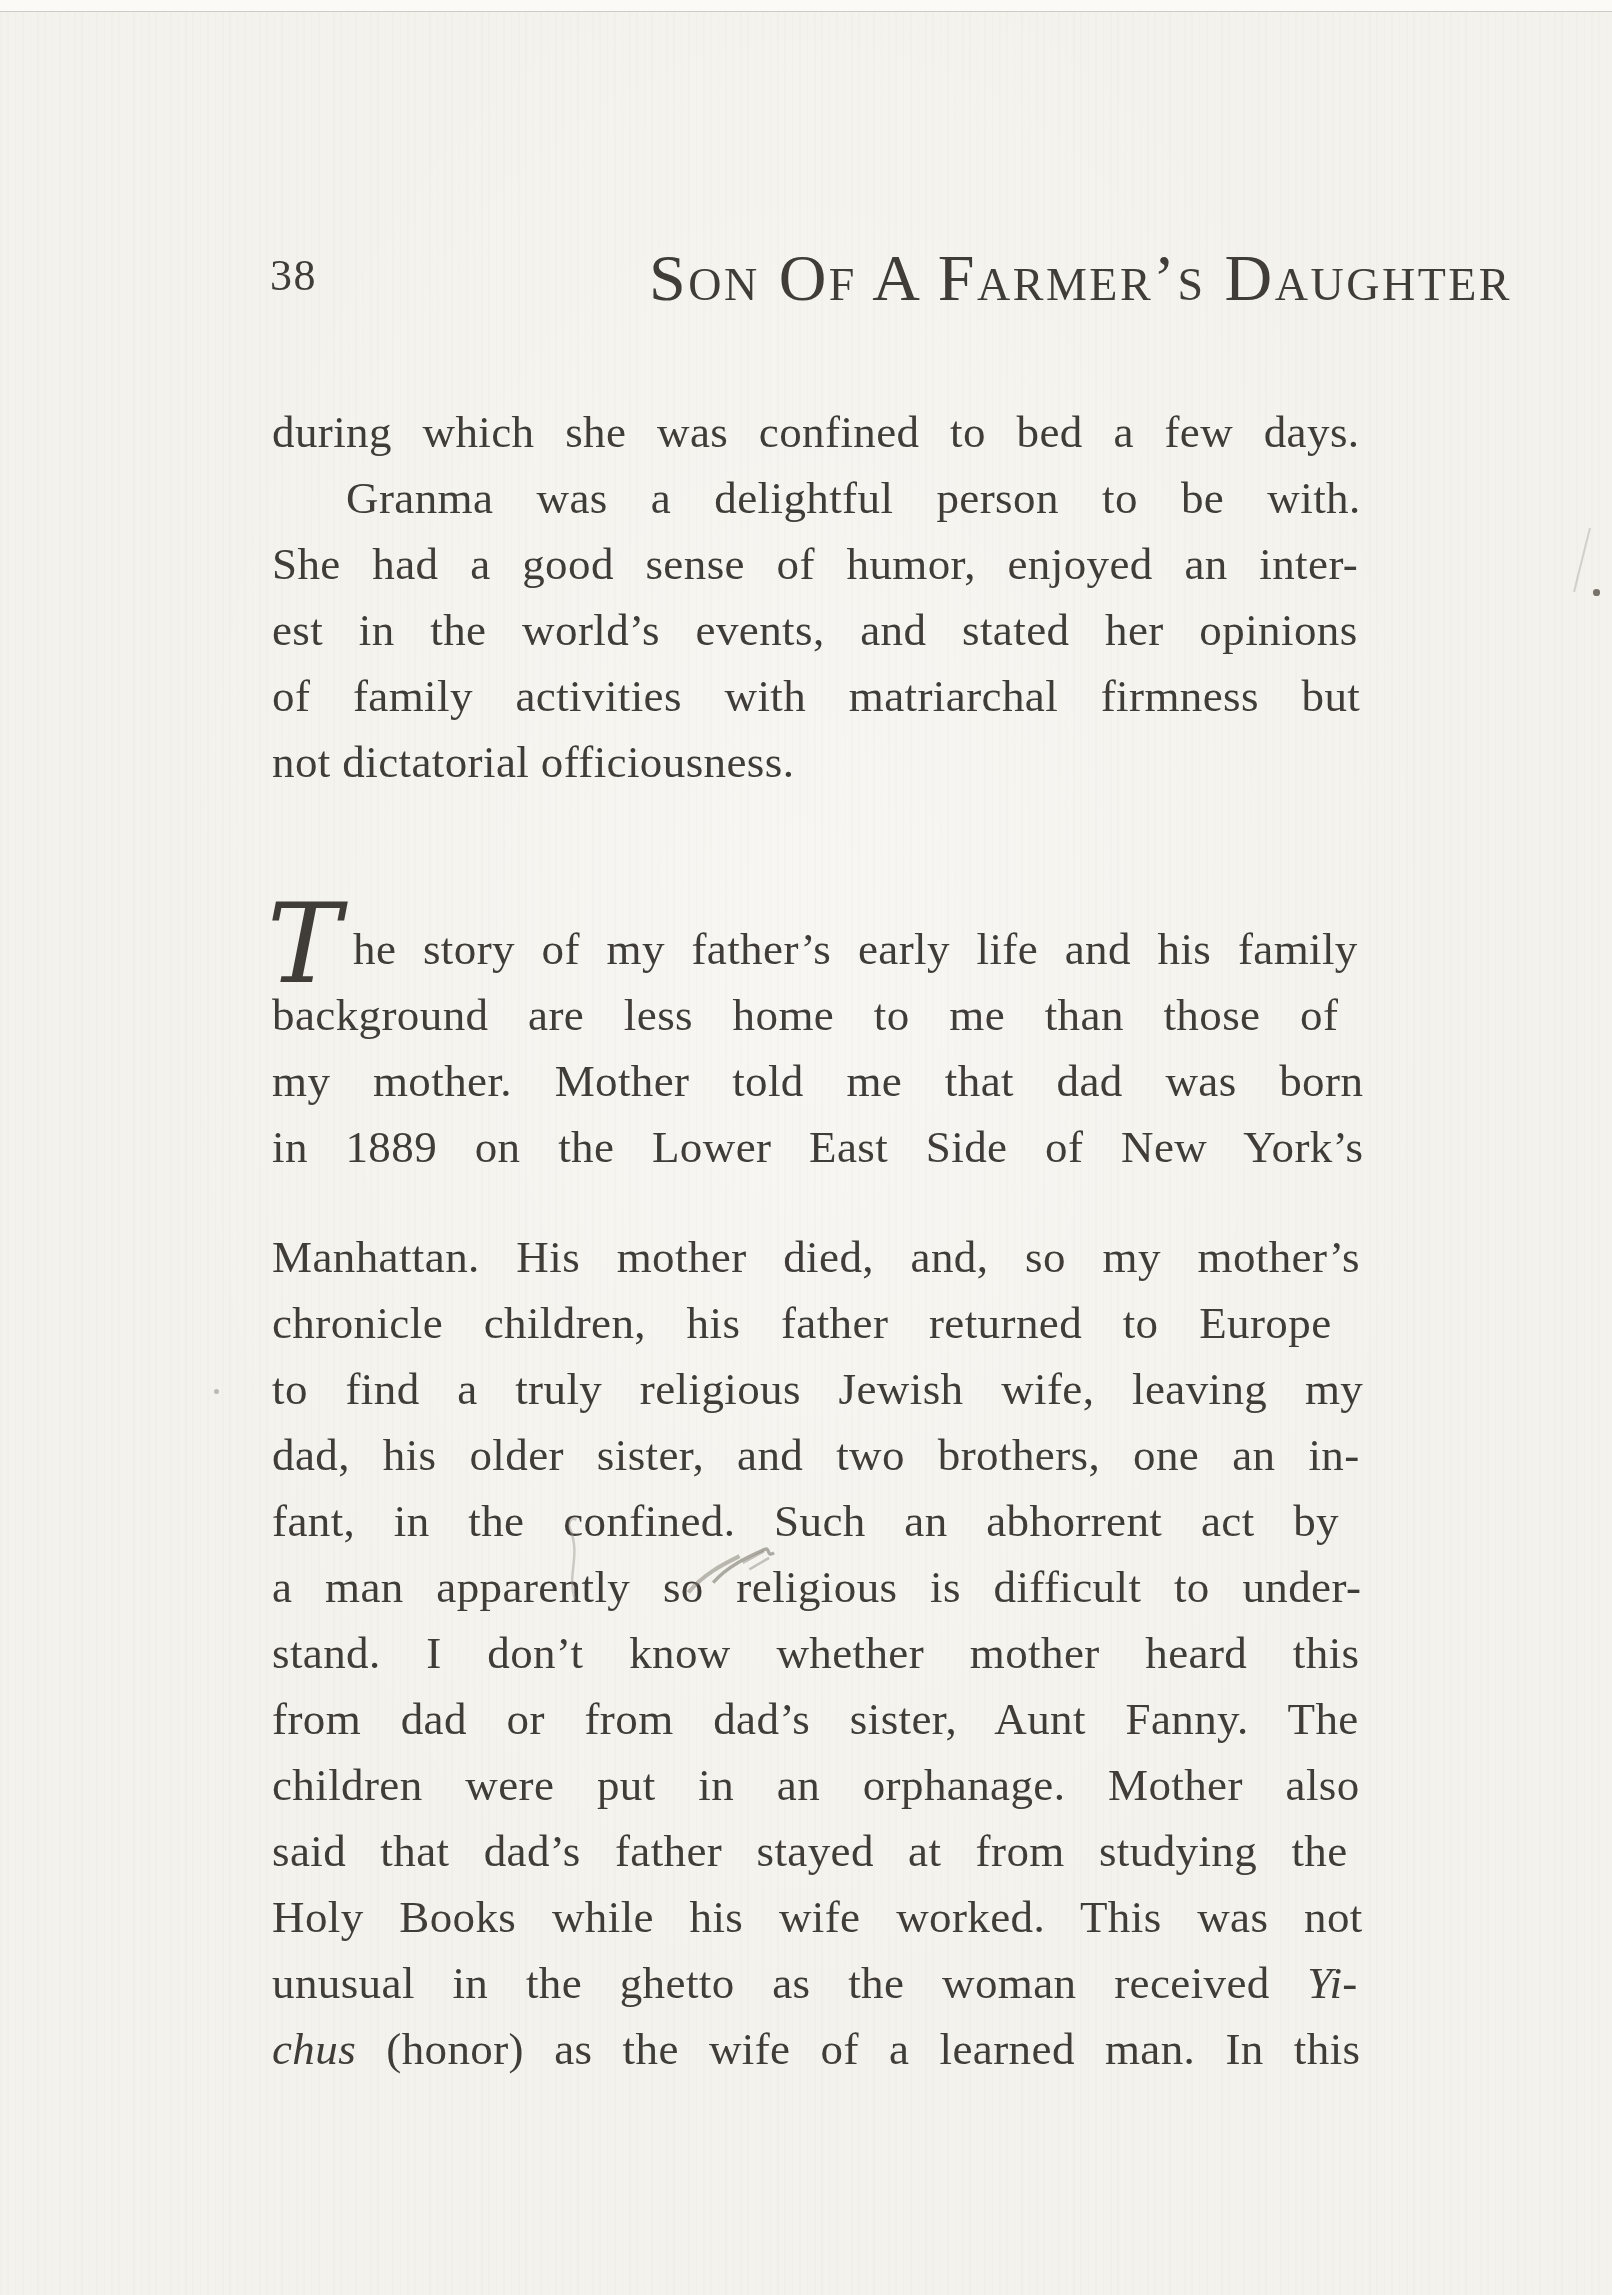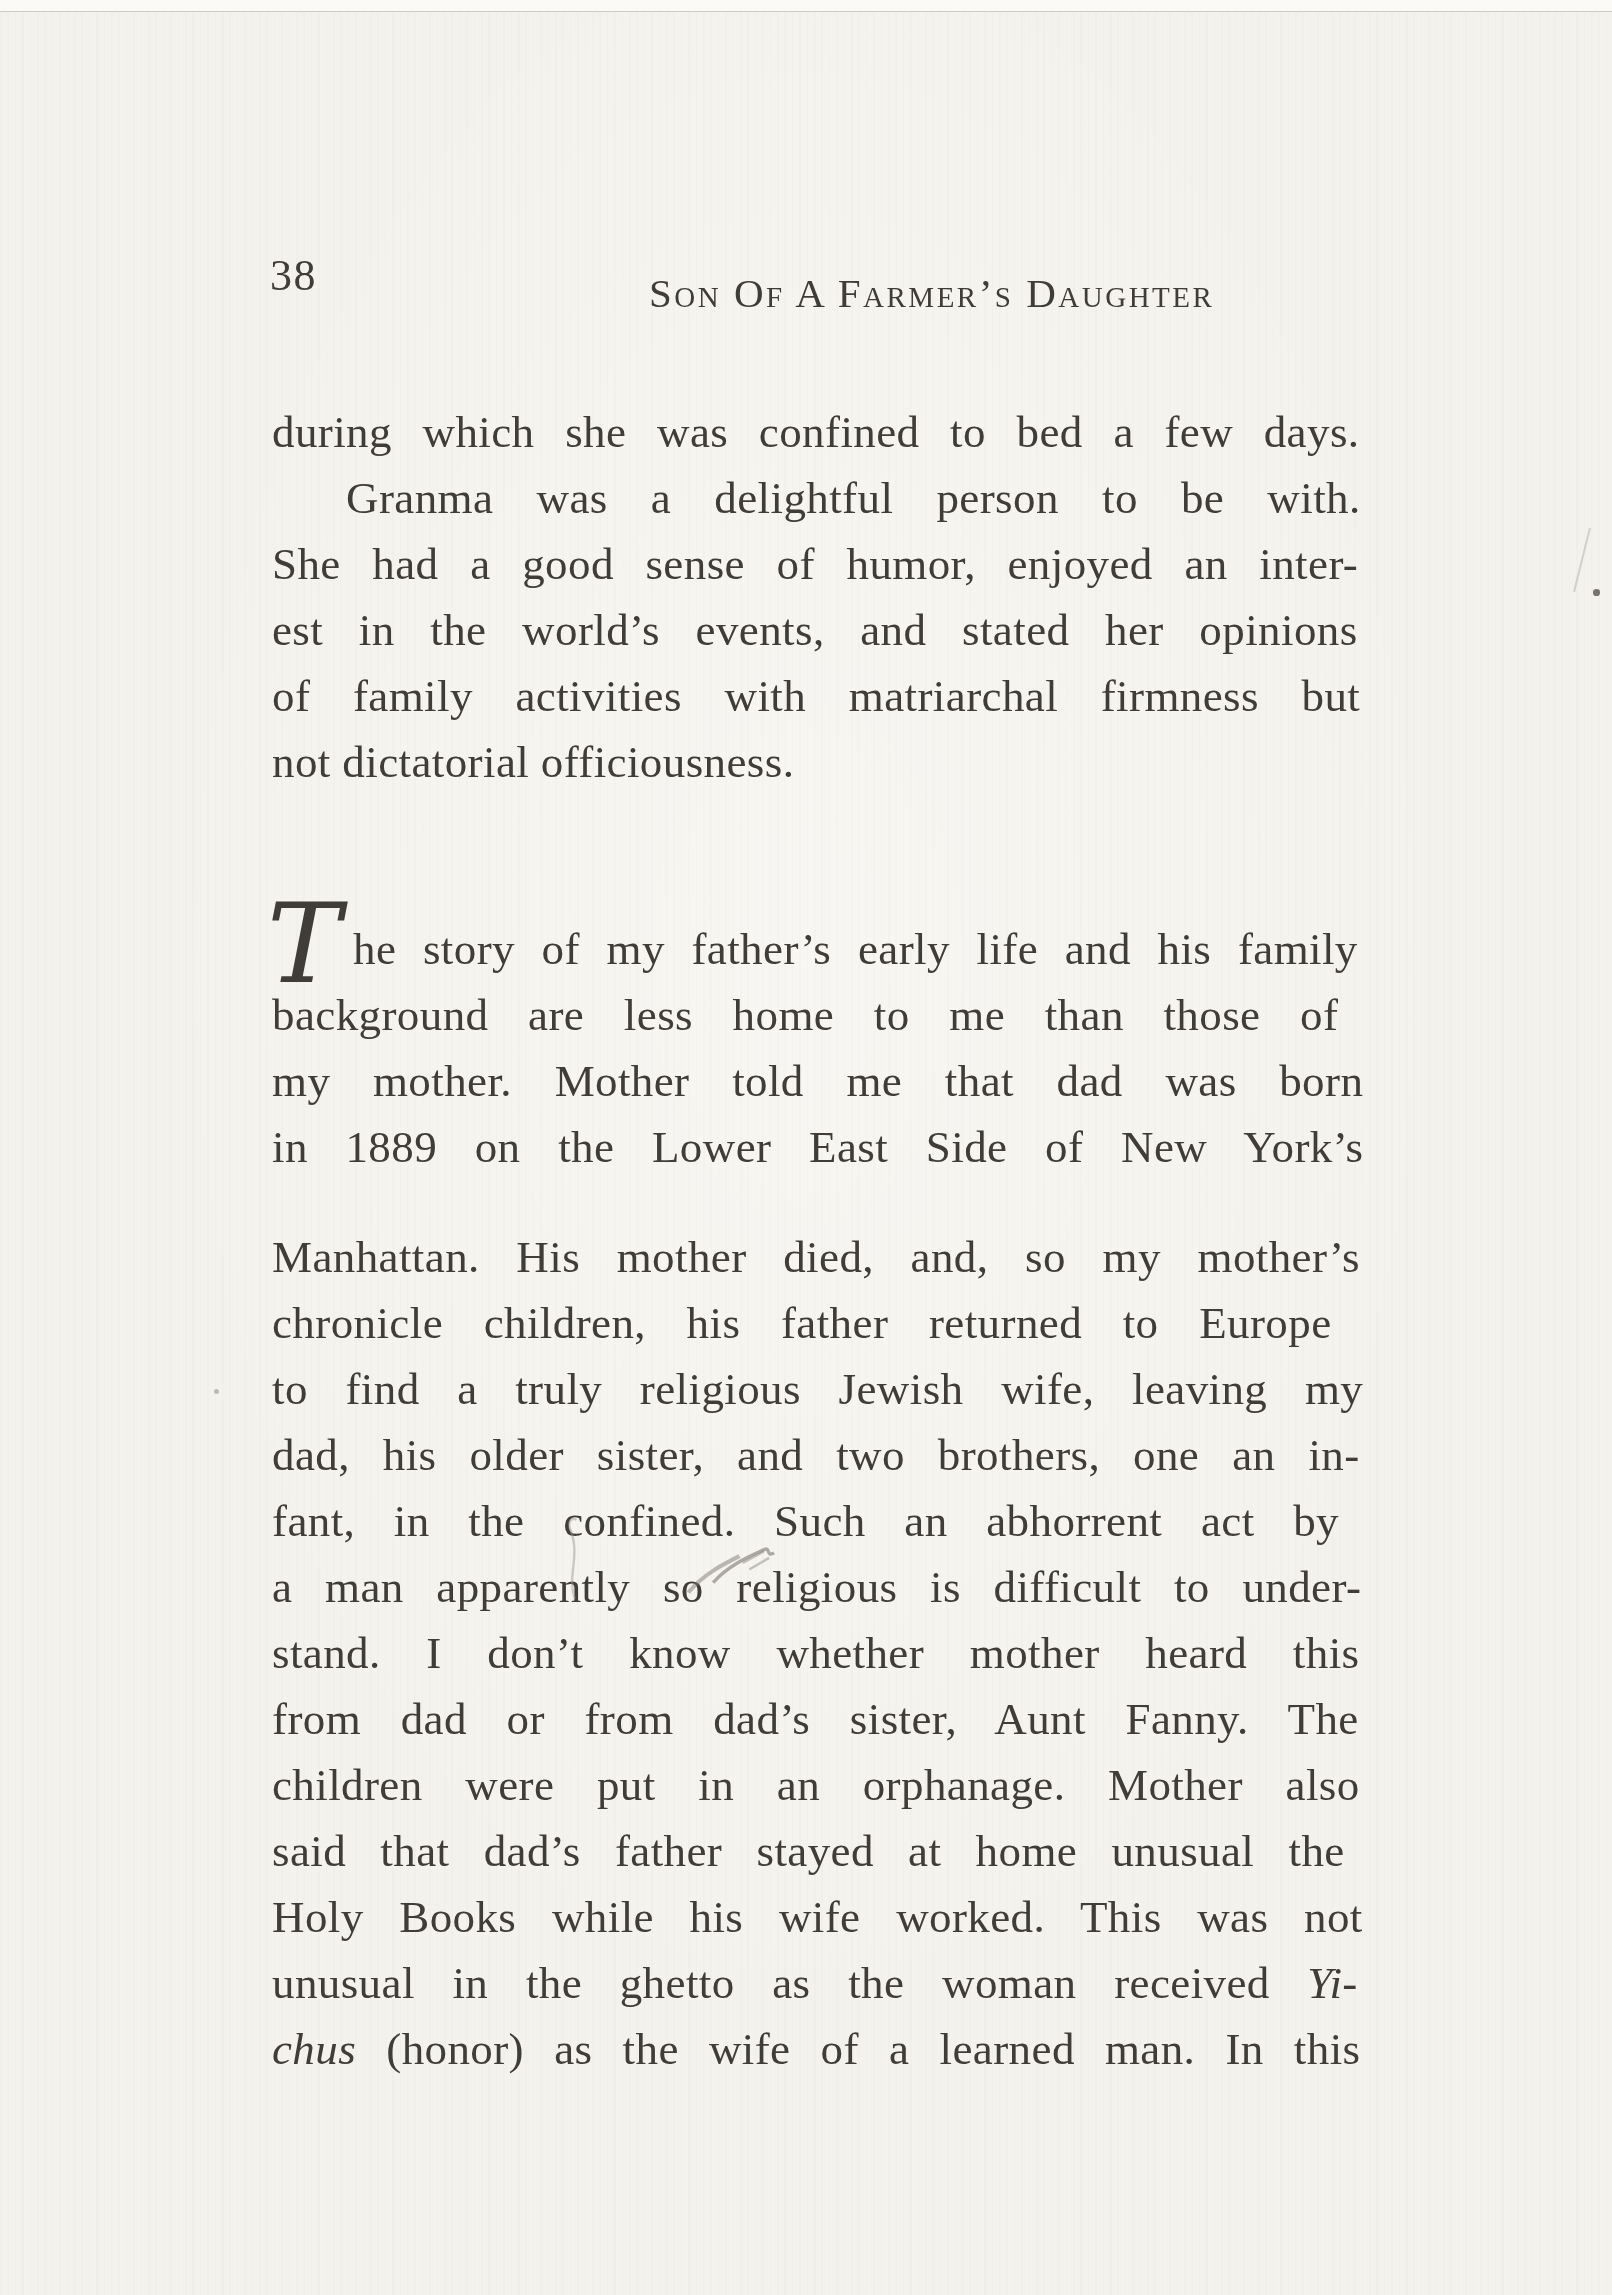--- a/index.html
+++ b/index.html
@@ -28,23 +28,22 @@
     background:#fbfaf7;
     border-bottom:1.6px solid rgba(150,146,136,0.45);
   }
   .pagenum {
     position:absolute; left:270px; top:254px;
     font-size:44px; line-height:1; letter-spacing:1.6px;
   }
   .running-title {
     position:absolute; left:649px; top:245px;
     font-variant:small-caps;
-    font-size:41px; line-height:1; letter-spacing:2.5px;
+    font-size:66px; line-height:1; letter-spacing:2.5px;
     white-space:nowrap;
-    margin-top:28px;
   }
   .textblock {
     position:absolute; left:272px; width:1094px;
   }
   .para1 { top:399px; }
   .para2 { top:916px; }
   .line {
     height:66px; line-height:66px;
     font-size:45px;
     white-space:nowrap;
@@ -99,21 +98,21 @@
       <div class="line" style="word-spacing: 26px;"><span class="lc">in 1889 on the Lower East Side of New York’s</span></div>
       <div class="line" style="word-spacing: 25px; margin-top: 44px;"><span class="lc">Manhattan. His mother died, and, so my mother’s</span></div>
       <div class="line" style="word-spacing: 29px;"><span class="lc">chronicle children, his father returned to Europe</span></div>
       <div class="line" style="word-spacing: 26px;"><span class="lc">to find a truly religious Jewish wife, leaving my</span></div>
       <div class="line" style="word-spacing: 21.3px;"><span class="lc">dad, his older sister, and two brothers, one an in-</span></div>
       <div class="line" style="word-spacing: 27px;"><span class="lc">fant, in the confined. Such an abhorrent act by</span></div>
       <div class="line" style="word-spacing: 21px;"><span class="lc">a man apparently so religious is difficult to under-</span></div>
       <div class="line" style="word-spacing: 34px;"><span class="lc">stand. I don’t know whether mother heard this</span></div>
       <div class="line" style="word-spacing: 28px;"><span class="lc">from dad or from dad’s sister, Aunt Fanny. The</span></div>
       <div class="line" style="word-spacing: 31px;"><span class="lc">children were put in an orphanage. Mother also</span></div>
-      <div class="line" style="word-spacing: 22.6px;"><span class="lc">said that dad’s father stayed at home unusual the</span></div>
+      <div class="line" style="word-spacing: 22.6px;"><span class="lc">said that dad’s father stayed at from studying the</span></div>
       <div class="line" style="word-spacing: 24px;"><span class="lc">Holy Books while his wife worked. This was not</span></div>
       <div class="line" style="word-spacing: 26px;"><span class="lc"><span>unusual in the ghetto as the woman received </span><i>Yi-</i></span></div>
       <div class="line" style="word-spacing: 18.5px;"><span class="lc"><i>chus</i><span> (honor) as the wife of a learned man. In this</span></span></div>
     </div>
 
   <svg class="smudge" width="280" height="99" viewBox="0 0 340 120">
     <path d="M58,108 C48,78 66,55 52,22 C49,14 55,8 60,12" fill="none" stroke="#9a958b" stroke-width="3" opacity="0.45"></path>
     <path d="M196,100 C214,78 238,66 258,56" fill="none" stroke="#7d7970" stroke-width="5" opacity="0.5"></path>
     <path d="M226,88 C244,68 266,58 288,48 C296,44 290,58 300,52" fill="none" stroke="#6f6b62" stroke-width="4" opacity="0.55"></path>
     <path d="M262,64 l26,-14 m-18,22 l24,-14" fill="none" stroke="#86827a" stroke-width="3" opacity="0.45"></path>

